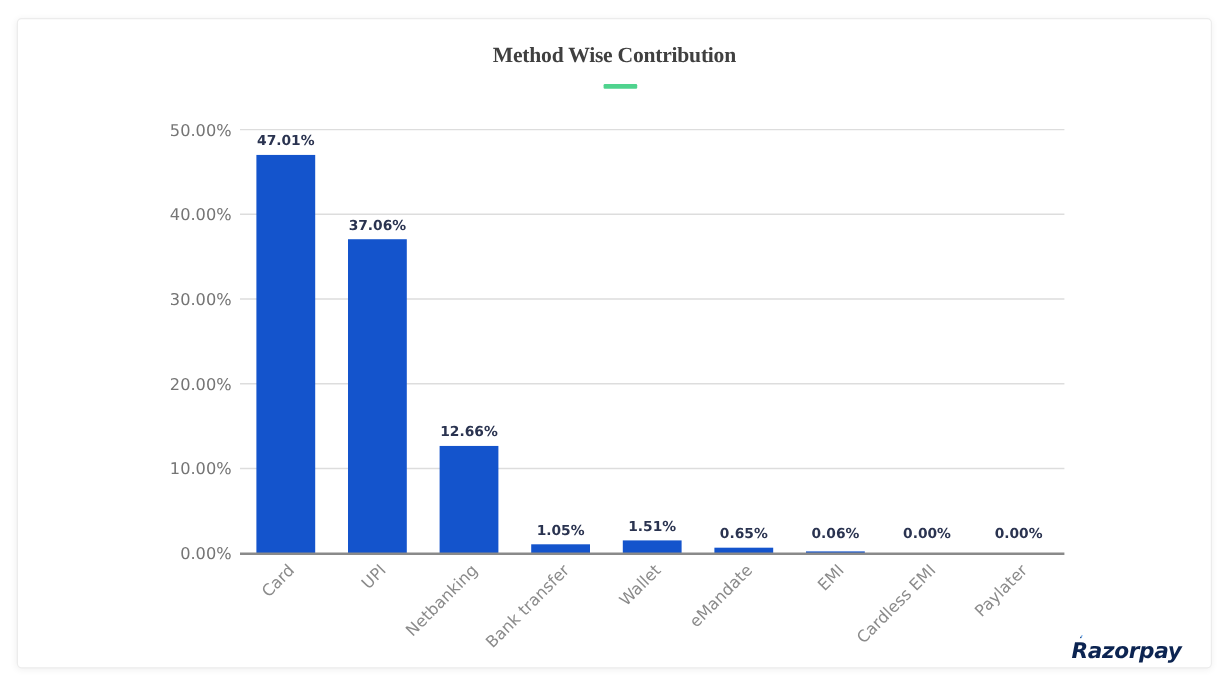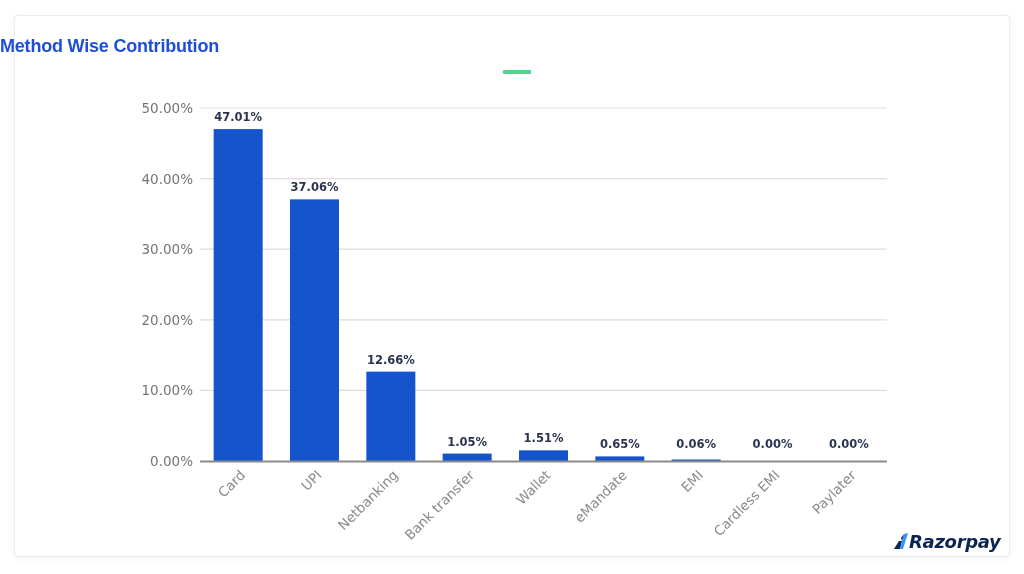--- a/index.html
+++ b/index.html
@@ -3,30 +3,30 @@
 <meta charset="utf-8">
 <style>
   html, body { margin: 0; padding: 0; background: #ffffff; }
   body { width: 1024px; height: 574px; position: relative; overflow: hidden; font-family: "Liberation Sans", sans-serif; }
   .card {
     position: absolute; left: 14px; top: 15px; width: 994px; height: 540px;
     background: #ffffff; border: 1px solid #ececec; border-radius: 4px;
     box-shadow: 0 1px 6px rgba(0,0,0,0.06);
   }
   .title {
-    position: absolute; left: 0; top: 36px; width: 1024px; 
-    font-family: Liberation Sans, sans-serif; font-weight: bold; font-size: 18px; color: #1d4ed8;
+    position: absolute; left: 0; top: 36px; width: 1024px; text-align: center;
+    font-family: Liberation Serif, serif; font-weight: bold; font-size: 18px; color: #404040;
     letter-spacing: -0.2px;
   }
   .accent {
     position: absolute; left: 503px; top: 70px; width: 28px; height: 4px; background: #4fd38e; border-radius: 1px;
   }
   svg.chart { position: absolute; left: 0; top: 0; }
   .logo {
-    position: absolute; left: 893px; top: 529px; height: 24px; display: flex; align-items: center;
+    position: absolute; left: 893px; top: 529px; height: 24px; display: flex; align-items: flex-start; flex-direction: column;
   }
   .logo-text {
     font-family: "DejaVu Sans", sans-serif; font-weight: bold; font-style: italic; font-size: 18px; color: #0c2451;
     letter-spacing: -0.3px;
   }
 </style>
 </head>
 <body>
 
 <div class="card"></div>

